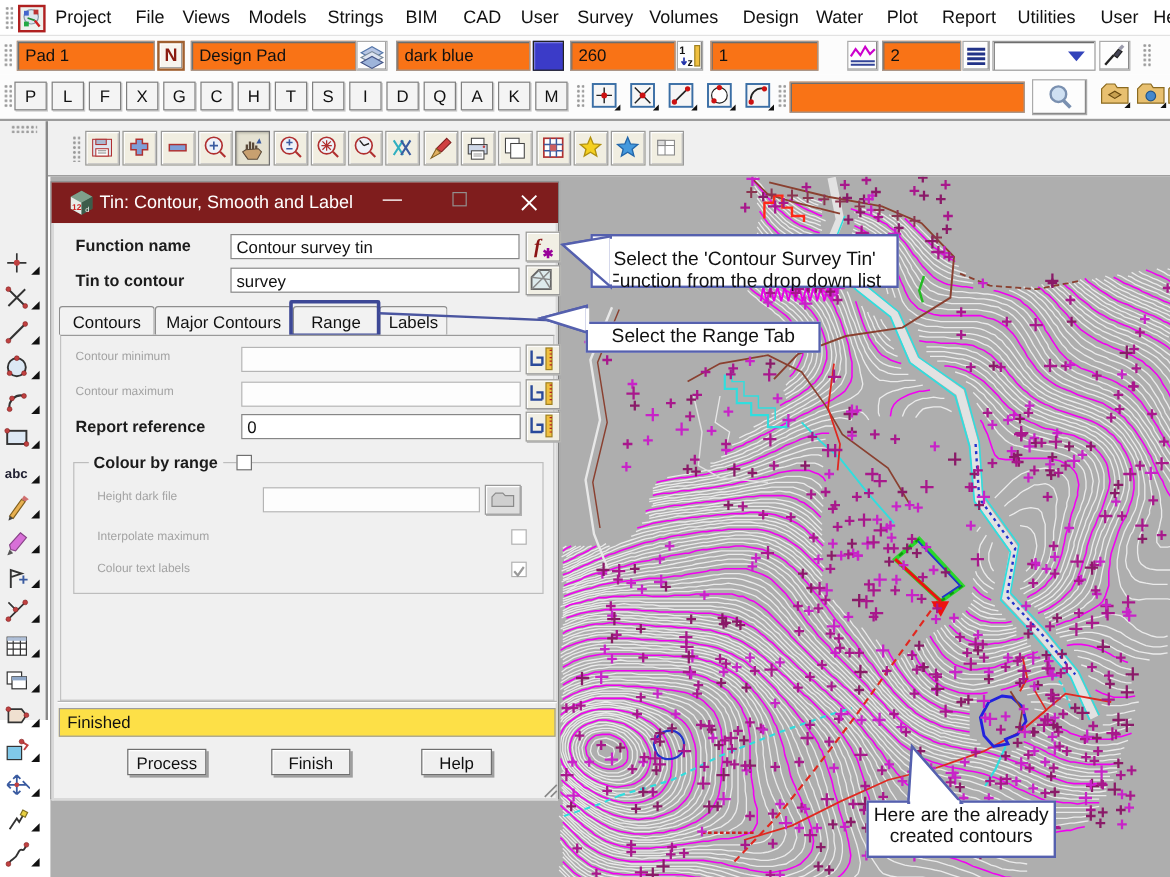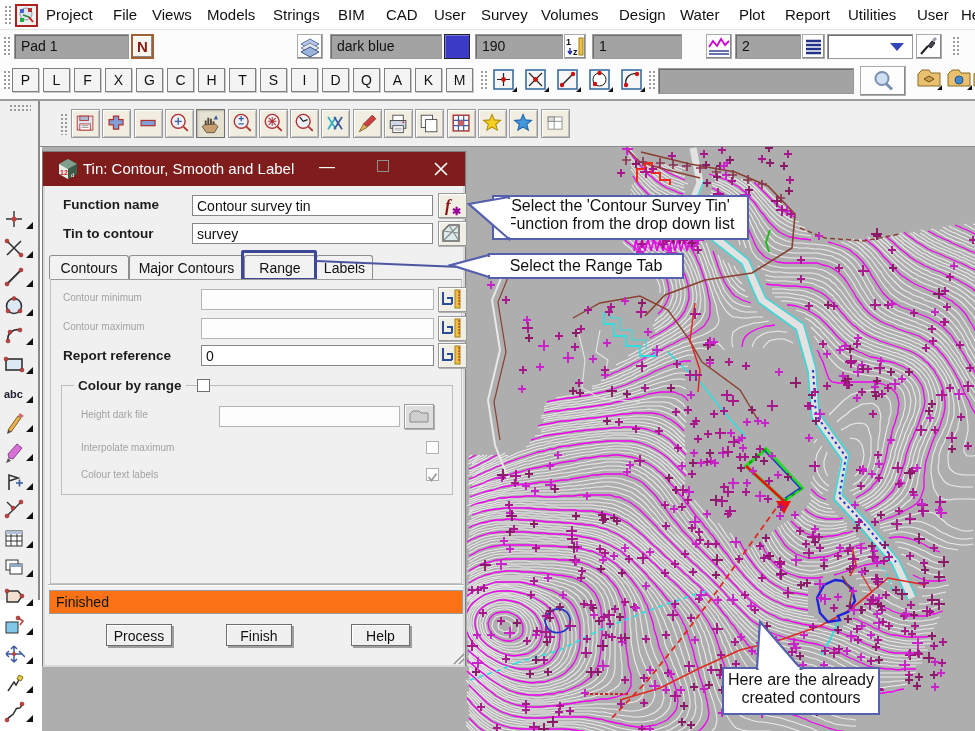--- a/index.html
+++ b/index.html
@@ -4,21 +4,21 @@
 html,body{width:975px;height:731px;overflow:hidden;font-family:"Liberation Sans",sans-serif;background:#fff}
 #stage{position:relative;width:975px;height:731px;overflow:hidden}
 .abs{position:absolute}
 
 #menubar{left:0;top:0;width:975px;height:30px;background:#fff;border-bottom:1px solid #e2e2e2}
 .menuitem{position:absolute;top:6px;font-size:15px;color:#111}
 .grip{position:absolute;width:7px;background-image:radial-gradient(circle at 2px 2px,#9a9a9a 1px,transparent 1.3px);background-size:4px 4px}
 #appicon{left:15px;top:4px;width:23px;height:23px;border:2px solid #b02020;background:#eef2ee}
 
 #row2{left:0;top:30px;width:975px;height:32px;background:#fcfcfc}
-.fld{position:absolute;top:4px;height:25px;background:#a3a3a3;border:1px solid #999;box-shadow:inset 1px 1px 0 #6e6e6e;font-size:14px;color:#111;padding:3px 0 0 6px}
+.fld{position:absolute;top:4px;height:25px;background:#f97316;border:1px solid #999;box-shadow:inset 1px 1px 0 #6e6e6e;font-size:14px;color:#111;padding:3px 0 0 6px}
 .tbtn{position:absolute;top:4px;height:25px;background:#fdfdfd;border:1px solid #aaa;box-shadow:inset -1px -1px 0 #8a8a8a, inset 1px 1px 0 #fff}
 
 #row3{left:0;top:62px;width:975px;height:39px;background:#fcfcfc;border-bottom:2px solid #9b9b9b}
 .lbtn{position:absolute;top:6px;width:27px;height:24px;background:#f4f4f4;border:1px solid #808080;box-shadow:1px 1px 0 #c8c8c8;font-size:14px;color:#111;text-align:center;padding-top:3px}
 .snapbtn{position:absolute;top:6px;width:27px;height:25px}
 
 #row4{left:0;top:101px;width:975px;height:46px;background:#f0f0f0;border-bottom:1px solid #8a8a8a}
 .ibtn{position:absolute;top:8px;width:29px;height:29px;background:#f1eee1;border:1px solid #9a9a9a;box-shadow:inset 1px 1px 0 #fff, inset -1px -1px 0 #c0c0c0}
 
 #lbar{left:0;top:101px;width:40px;height:499px;background:#f0f0f0;border-right:2px solid #8a8a8a}
@@ -762,28 +762,29 @@
  <div class="menuitem" style="left:785px">Report</div>
  <div class="menuitem" style="left:848px">Utilities</div>
  <div class="menuitem" style="left:917px">User</div>
  <div class="menuitem" style="left:961px">He</div>
 </div>
 
 <div id="row2" class="abs">
  <div class="grip" style="left:3px;top:6px;height:20px"></div>
  <div class="fld" style="left:14px;width:115px">Pad 1</div>
  <div class="tbtn" style="left:131px;width:23px;border:2px solid #a06030;color:#8a1a10;font-weight:bold;font-size:15px;text-align:center;padding-top:2px;background:#f8f4ee">N</div>
+ <div class="fld" style="left:159px;width:138px">Design Pad</div>
  <div class="tbtn" style="left:297px;width:26px"><svg width="24" height="23" viewBox="0 0 24 23">
           <path d="M3 9l9-5 9 5-9 5z" fill="#b7c6e4" stroke="#5577aa"></path>
           <path d="M3 13l9-5 9 5-9 5z" fill="#dde4f0" stroke="#778899"></path>
           <path d="M3 17l9-5 9 5-9 5z" fill="#9db4da" stroke="#445588"></path>
         </svg></div>
  <div class="fld" style="left:330px;width:112px">dark blue</div>
  <div class="tbtn" style="left:444px;width:26px;background:#3b3bc8;border:1px solid #222;box-shadow:inset 1px 1px 0 #7777dd"></div>
- <div class="fld" style="left:475px;width:88px">190</div>
+ <div class="fld" style="left:475px;width:88px">260</div>
  <div class="tbtn" style="left:564px;width:22px"><svg width="20" height="23" viewBox="0 0 20 23">
           <text x="1" y="10" font-size="9" fill="#111" font-weight="bold">1</text>
           <text x="8" y="20" font-size="9" fill="#111" font-weight="bold">z</text>
           <path d="M5 13v6m0 0l-2-3m2 3l2-3" stroke="#2233aa" stroke-width="1.4" fill="none"></path>
           <rect x="14" y="3" width="4" height="17" fill="#f0c040" stroke="#a08020"></rect>
         </svg></div>
  <div class="fld" style="left:592px;width:90px">1</div>
  <div class="tbtn" style="left:706px;width:26px"><svg width="24" height="23" viewBox="0 0 24 23">
           <path d="M2 16h20M2 19h20" stroke="#334499" stroke-width="1.6"></path>
           <path d="M2 12l4-6 4 5 4-7 4 6 4-4" stroke="#cc00cc" stroke-width="1.8" fill="none"></path>
@@ -1131,38 +1132,38 @@
             <path d="M5 9l3-3h6l2 2h7v9H5z" fill="#cfcfcf" stroke="#8a8a8a"></path>
           </svg></div>
   <div class="glabel" style="left:36px;top:256px">Interpolate maximum</div>
   <div class="cbd" style="left:381px;top:255px"></div>
   <div class="glabel" style="left:36px;top:283px">Colour text labels</div>
   <div class="cbd" style="left:381px;top:282px"><svg width="11" height="11" viewBox="0 0 11 11">
             <path d="M1.5 5l3 3.5 5-7" stroke="#9a9a9a" stroke-width="1.8" fill="none"></path>
           </svg></div>
 
   <div style="position:absolute;left:3px;top:398px;width:416px;height:2px;border-top:1px solid #b5b5b5;border-bottom:1px solid #fff"></div>
-  <div style="position:absolute;left:4px;top:404px;width:414px;height:24px;background:#f97316;border:1px solid #9d9d9d;font-size:14px;color:#111;padding:3px 0 0 6px">Finished</div>
+  <div style="position:absolute;left:4px;top:404px;width:414px;height:24px;background:#fde047;border:1px solid #9d9d9d;font-size:14px;color:#111;padding:3px 0 0 6px">Finished</div>
   <div class="pbtn" style="left:61px;top:438px;width:66px">Process</div>
   <div class="pbtn" style="left:181px;top:438px;width:66px">Finish</div>
   <div class="pbtn" style="left:306px;top:438px;width:59px">Help</div>
   <svg style="position:absolute;left:408px;top:467px" width="12" height="12" viewBox="0 0 12 12">
           <path d="M11 1L1 11M11 6L6 11" stroke="#8a8a8a" stroke-width="1.4"></path>
         </svg>
   </div>
 </div>
 
 <svg class="abs" style="left:0;top:0" width="975" height="731" viewBox="0 0 975 731" pointer-events="none">
  <path d="M316 261 L460 267" stroke="#4a55a0" stroke-width="2" fill="none"></path>
  <polygon points="509,197 469,204 509,239" fill="#fff" stroke="#5560ae" stroke-width="2"></polygon>
  <polygon points="489,255 451,265 489,277" fill="#fff" stroke="#5560ae" stroke-width="2"></polygon>
  <polygon points="757,669 760,622 801,669" fill="#fff" stroke="#5560ae" stroke-width="2"></polygon>
 </svg>
-<div class="callout" style="left:492px;top:195px;width:257px;height:45px;padding-top:0">Select the 'Contour Survey Tin'<br>Function from the drop down list</div>
-<div class="callout" style="left:488px;top:253px;width:196px;height:26px;padding-top:2px">Select the Range Tab</div>
+<div class="callout" style="left:492px;top:195px;width:257px;height:45px;padding-top:11px">Select the 'Contour Survey Tin'<br>Function from the drop down list</div>
+<div class="callout" style="left:488px;top:268px;width:196px;height:26px;padding-top:2px">Select the Range Tab</div>
 <div class="callout" style="left:722px;top:667px;width:158px;height:48px;padding-top:2px">Here are the already<br>created contours</div>
 <svg class="abs" style="left:0;top:0" width="975" height="731" viewBox="0 0 975 731" pointer-events="none">
  <polygon points="509,197 469,204 509,239" fill="#fff" stroke="#5560ae" stroke-width="2"></polygon>
  <polygon points="489,255 451,265 489,277" fill="#fff" stroke="#5560ae" stroke-width="2"></polygon>
  <polygon points="757,669 760,622 801,669" fill="#fff" stroke="#5560ae" stroke-width="2"></polygon>
  <rect x="758.5" y="667" width="41" height="4" fill="#fff"></rect>
  <rect x="508" y="199" width="3" height="38" fill="#fff"></rect>
  <rect x="488" y="257" width="3" height="18" fill="#fff"></rect>
 </svg>
 </div>

